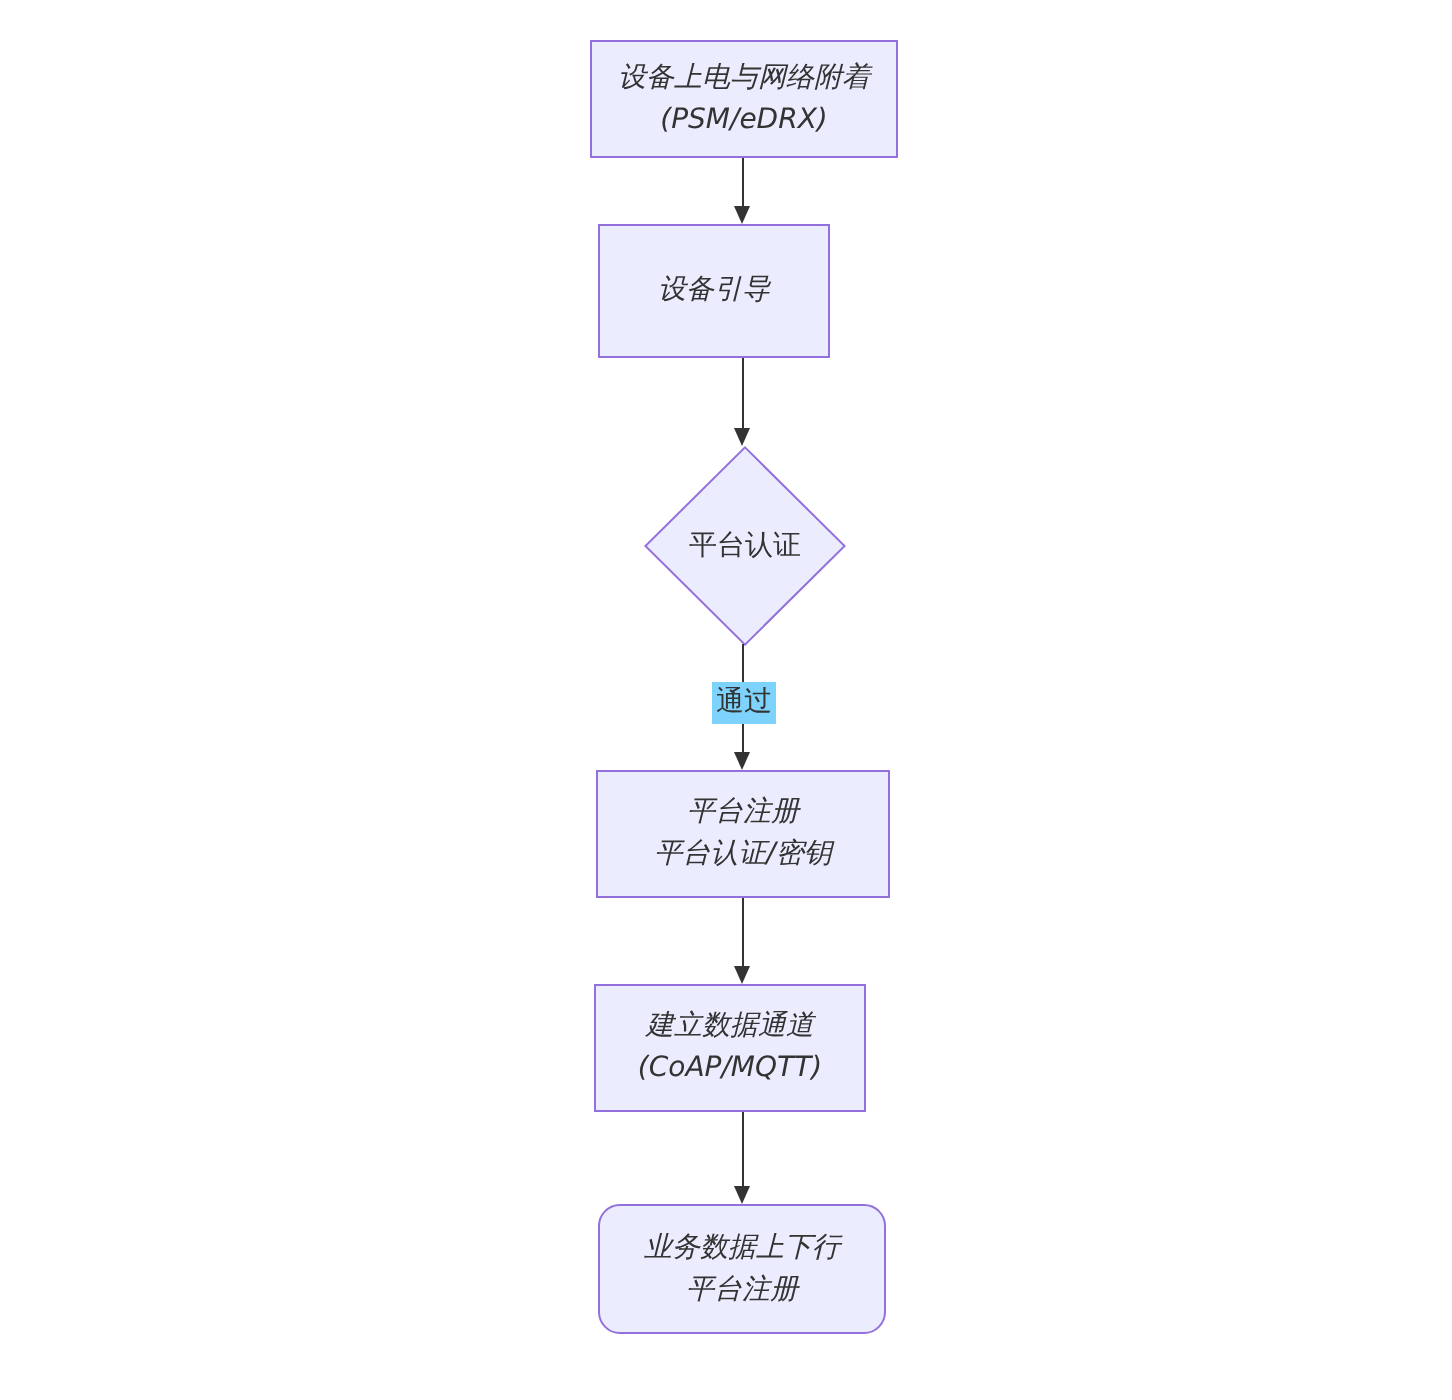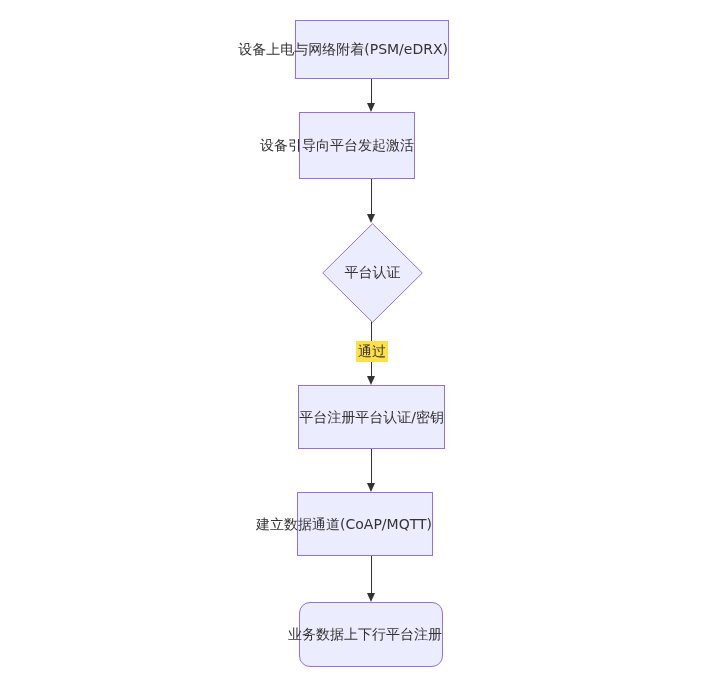--- a/index.html
+++ b/index.html
@@ -22,22 +22,24 @@
   .node {
     position: absolute;
     box-sizing: border-box;
     background: #ECECFF;
     border: 1px solid #9370DB;
     color: #333333;
     font-size: 14px;
     line-height: 21px;
     text-align: center;
     display: flex;
+    flex-direction: column;
     align-items: center;
-    justify-content: flex-end;
+    justify-content: center;
+    font-style: italic;
   }
   .node .line { display: block; white-space: nowrap; }
   .diamond-wrap {
     position: absolute;
     left: 322px;
     top: 223px;
     width: 101px;
     height: 100px;
   }
   .diamond-wrap svg { position: absolute; left: 0; top: 0; }
@@ -67,21 +69,21 @@
     height: 0;
     border-left: 4.5px solid transparent;
     border-right: 4.5px solid transparent;
     border-top: 9px solid #333333;
   }
   .edge-label {
     position: absolute;
     left: 372px;
     top: 341px;
     transform: translateX(-50%);
-    background: #fde047;
+    background: #7dd3fc;
     color: #333333;
     font-size: 14px;
     line-height: 21px;
     padding: 0 2px;
     white-space: nowrap;
     z-index: 2;
   }
   
   #node-attach   { left: 295px; top: 20px;  width: 154px; height: 59px; }
   #node-boot     { left: 299px; top: 112px; width: 116px; height: 67px; }
@@ -108,21 +110,20 @@
   <div class="node" id="node-attach">
     <span class="line">设备上电与网络附着</span>
     <span class="line">(PSM/eDRX)</span>
   </div>
 
   <div class="edge-line" id="edge1-line"></div>
   <div class="arrowhead" id="edge1-head"></div>
 
   <div class="node" id="node-boot">
     <span class="line">设备引导</span>
-    <span class="line">向平台发起激活</span>
   </div>
 
   <div class="edge-line" id="edge2-line"></div>
   <div class="arrowhead" id="edge2-head"></div>
 
   <div class="diamond-wrap">
     <svg width="101" height="100" viewBox="0 0 101 100">
       <polygon points="50.5,0.7 100.3,50 50.5,99.3 0.7,50" fill="#ECECFF" stroke="#9370DB" stroke-width="1"></polygon>
     </svg>
     <div class="diamond-label">平台认证</div>

